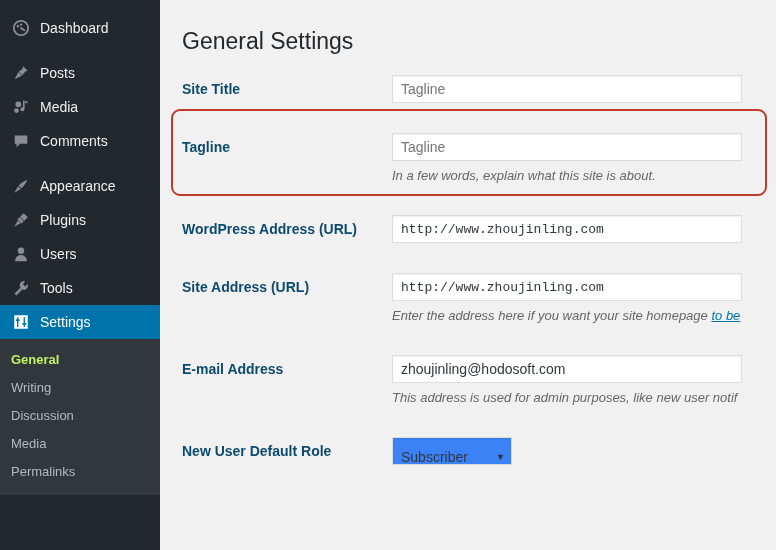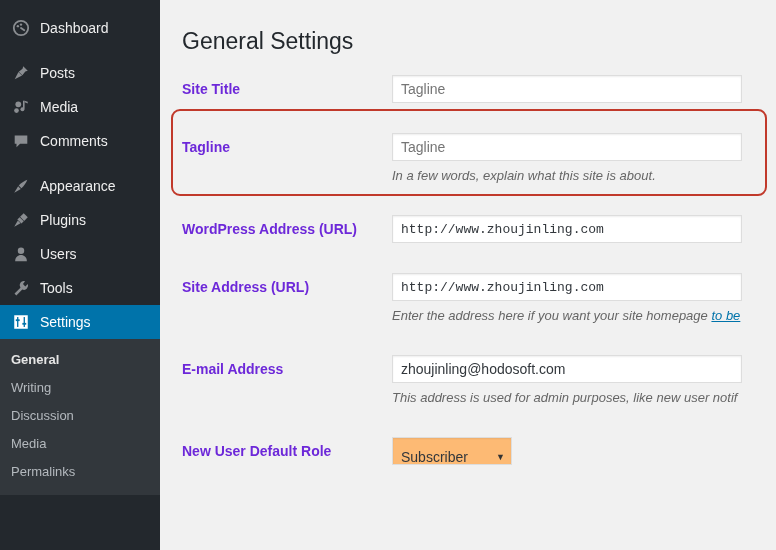--- a/index.html
+++ b/index.html
@@ -69,21 +69,21 @@
   }
   .submenu-item {
     display: block;
     padding: 5px 0 5px 11px;
     font-size: 13px;
     color: #b4b9be;
     cursor: pointer;
     line-height: 18px;
   }
   .submenu-item.current {
-    color: #e5e5e5;
+    color: #bef264;
     font-weight: bold;
   }
 
   
   #main {
     flex: 1;
     height: 550px;
     background: #f1f1f1;
     position: relative;
     overflow: hidden;
@@ -103,21 +103,21 @@
 
   
   .form-table { width: 100%; border-collapse: collapse; }
   .form-table tr { }
   .form-table th {
     width: 210px;
     text-align: left;
     vertical-align: top;
     font-size: 14px;
     font-weight: bold;
-    color: #6d28d9;
+    color: #0c4a6e;
     padding: 20px 10px 20px 0;
     line-height: 1.3;
   }
   .form-table td {
     vertical-align: top;
     padding: 15px 10px 15px 0;
     font-size: 14px;
     color: #32373c;
   }
   .regular-text {
@@ -163,21 +163,21 @@
   .checkbox-label { font-size: 14px; color: #32373c; }
 
   .wp-select {
     display: inline-flex;
     align-items: center;
     justify-content: space-between;
     min-width: 120px;
     height: 28px;
     padding: 12px 6px 0 8px;
     border: 1px solid #ddd;
-    background: #fdba74;
+    background: #3b82f6;
     box-shadow: inset 0 1px 2px rgba(0,0,0,.07);
     font-size: 14px;
     color: #32373c;
   }
   .wp-select .caret {
     font-size: 9px;
     color: #333;
     margin-left: 14px;
     line-height: 1;
   }

